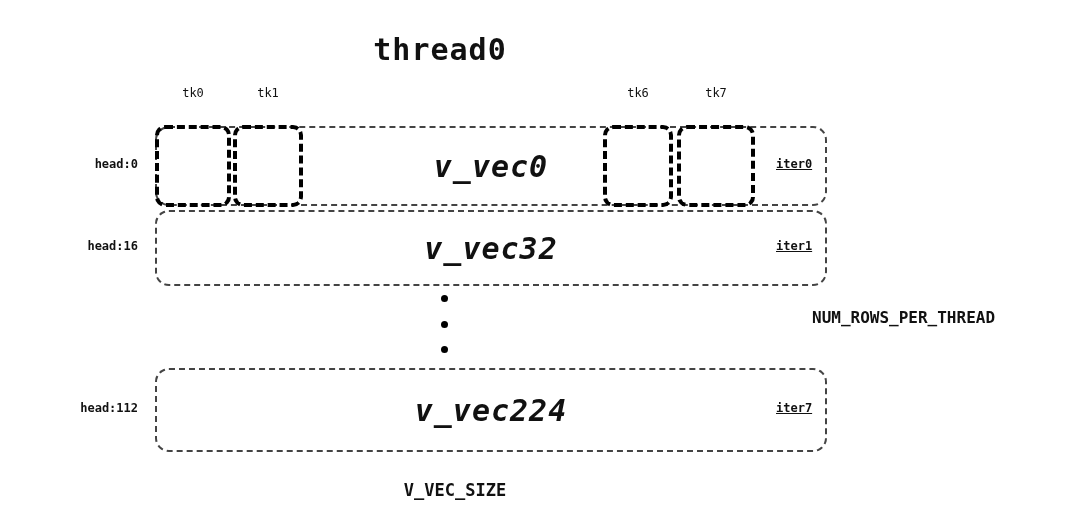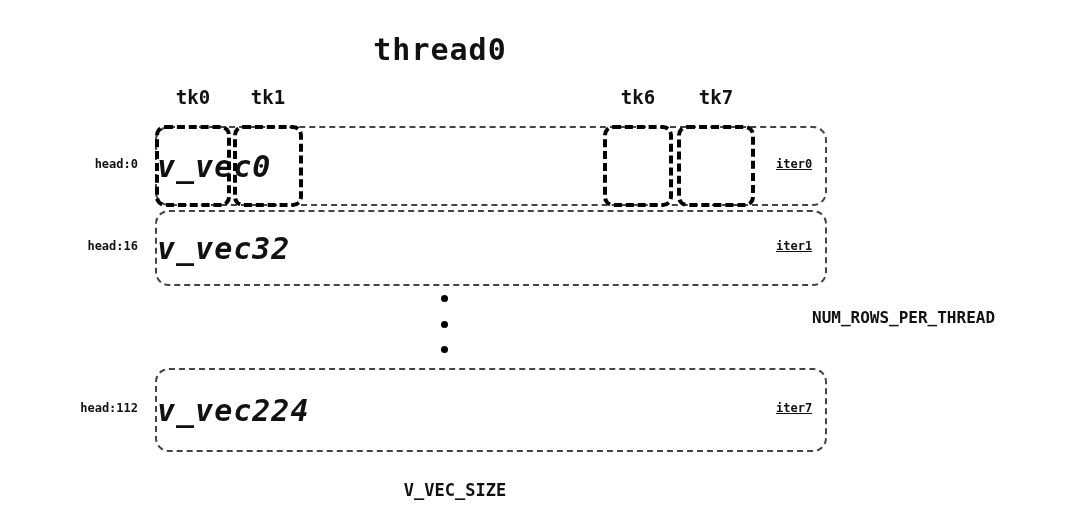--- a/index.html
+++ b/index.html
@@ -6,26 +6,26 @@
   .canvas{
     position:relative;width:1074px;height:526px;background:#ffffff;
     font-family:"DejaVu Sans Mono","Liberation Mono",monospace;color:#111;
     overflow:hidden;
   }
   .title{
     position:absolute;left:280px;top:32px;width:320px;text-align:center;
     font-size:30px;font-weight:bold;letter-spacing:1px;
   }
   .tklabel{
-    position:absolute;top:86px;font-size:19px;font-weight:bold;text-align:center;
+    position:absolute;top:86px;font-size:12px;font-weight:normal;text-align:center;
   }
   .row-box{
     position:absolute;left:155px;width:672px;
     border:2px dashed #444;border-radius:14px;
-    display:flex;align-items:center;
+    display:flex;align-items:center;justify-content:center;
     box-sizing:border-box;background:transparent;
   }
   .row0{top:126px;height:80px;}
   .row1{top:210px;height:76px;}
   .row2{top:368px;height:84px;}
   .vec-label{
     font-style:italic;font-weight:bold;font-size:30px;letter-spacing:1px;
   }
   .tk-box{
     position:absolute;border:4px dashed #000;border-radius:10px;

